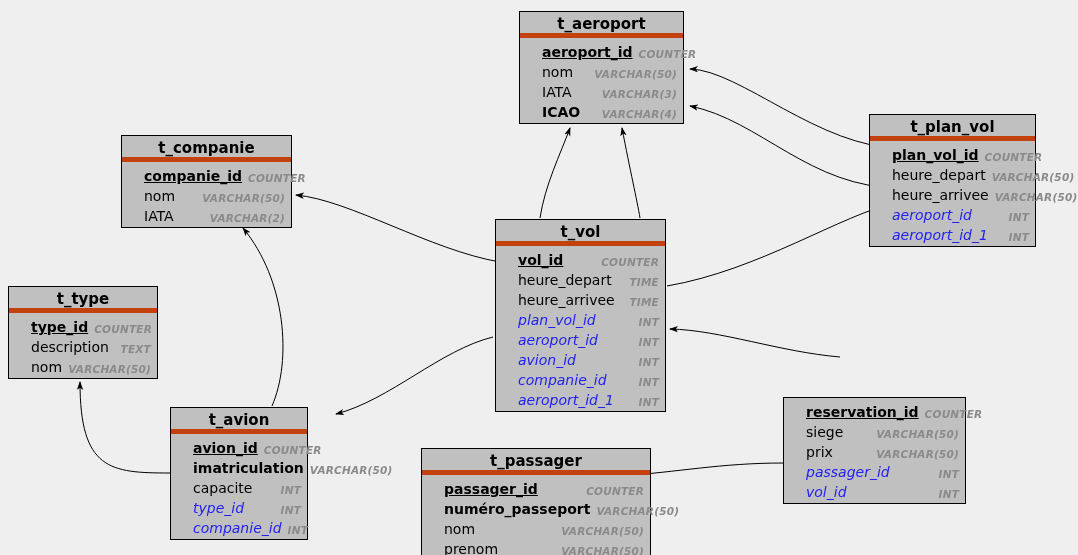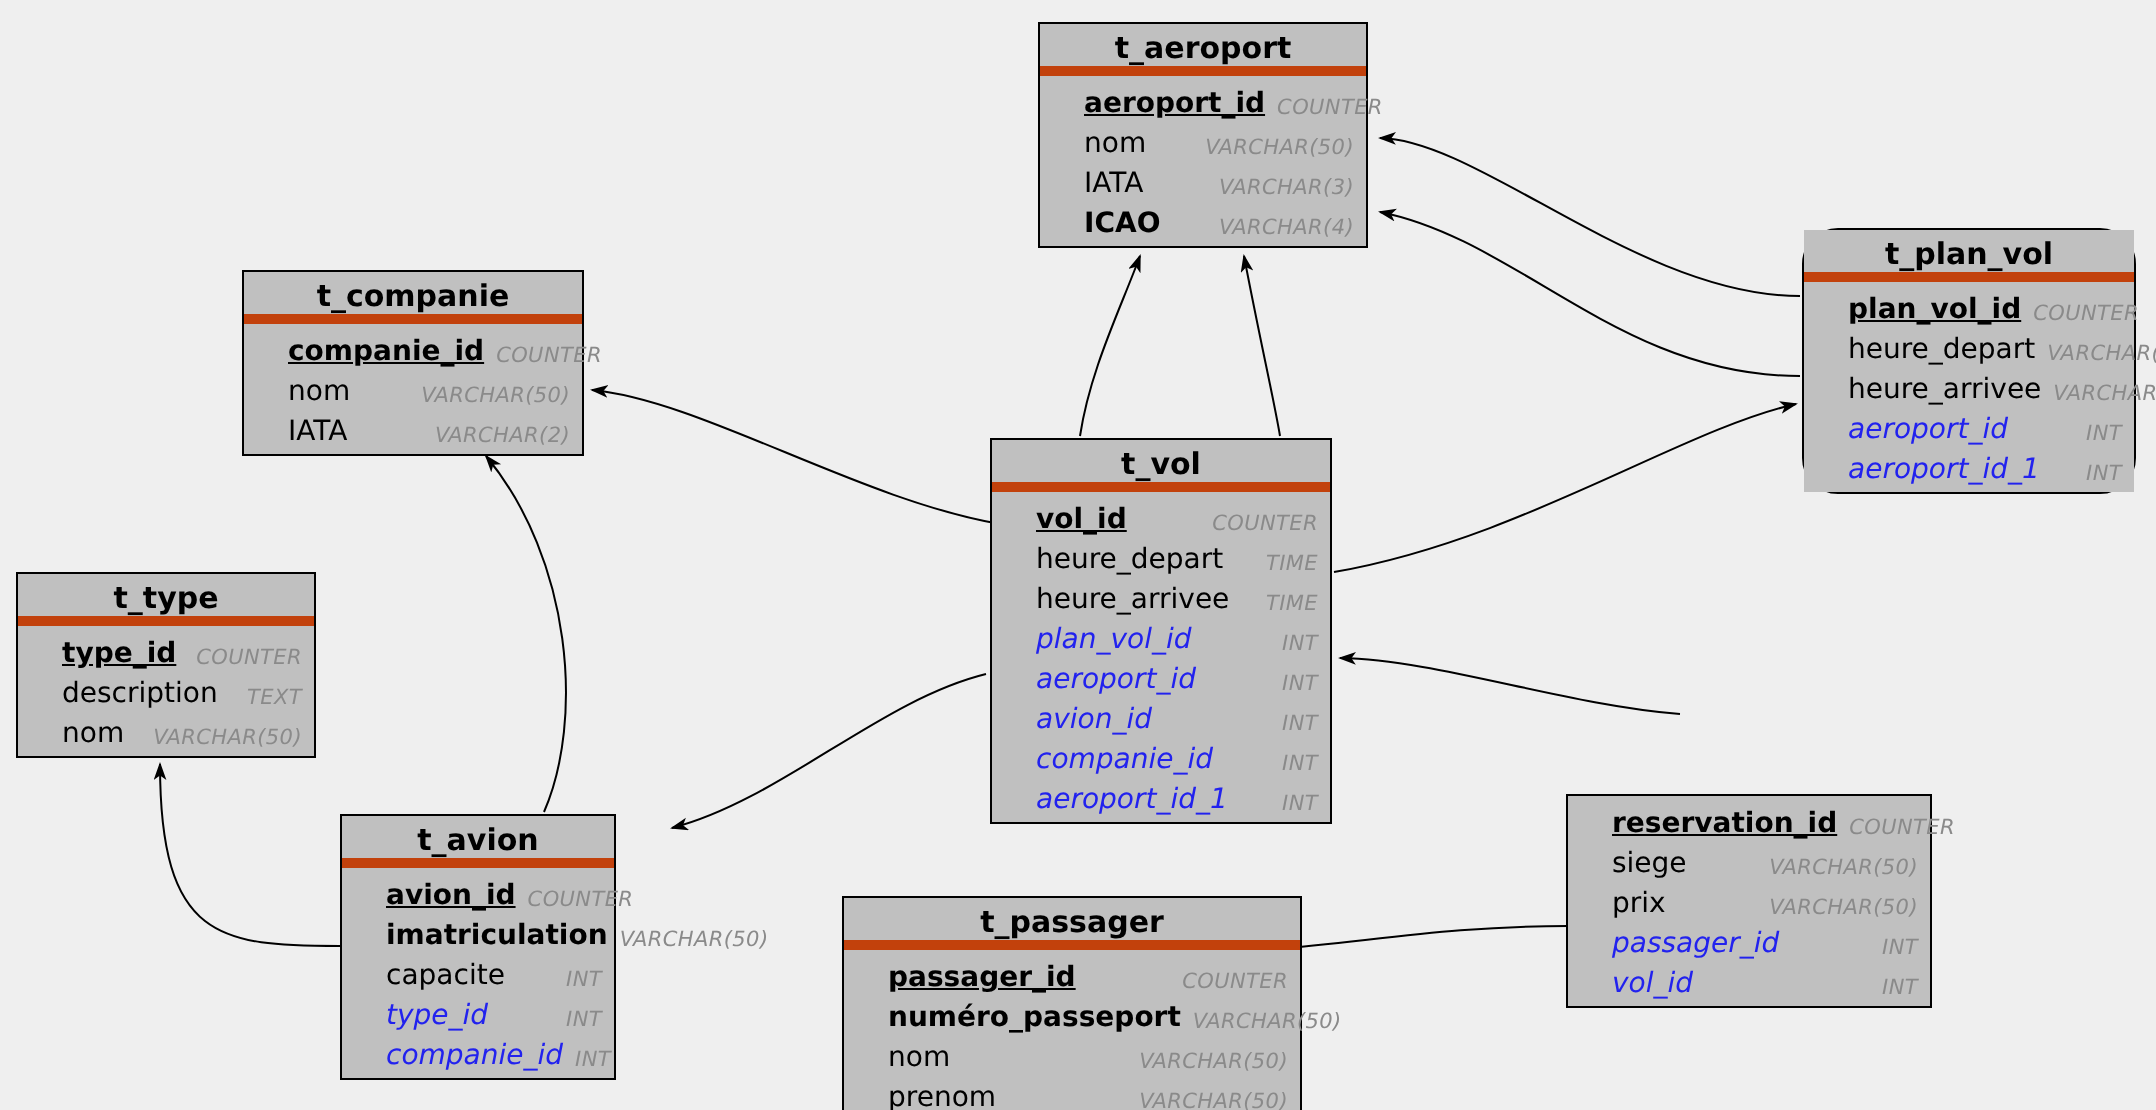--- a/index.html
+++ b/index.html
@@ -66,21 +66,21 @@
     color: #000;
     flex: 0 0 auto;
   }
   .field-spacer {
     flex: 1 1 auto;
     min-width: 6px;
   }
   .field-type {
     font-size: 10.5px;
     font-style: italic;
-    font-weight: normal;
+    font-weight: bold;
     color: #8a8a8a;
     flex: 0 0 auto;
     letter-spacing: 0.2px;
   }
   .f-pk .field-name {
     font-weight: bold;
     text-decoration: underline;
   }
   .f-req .field-name {
     font-weight: bold;
@@ -155,21 +155,21 @@
             <span class="field-spacer"></span>
             <span class="field-type">VARCHAR(50)</span>
           </div>
           <div class="field-row">
             <span class="field-name">IATA</span>
             <span class="field-spacer"></span>
             <span class="field-type">VARCHAR(2)</span>
           </div>
         </div>
       </div>
-      <div class="entity" style="left: 901px; top: 114px; width: 167px; border-radius: 18px;">
+      <div class="entity" style="left: 869px; top: 114px; width: 167px;">
         <div class="entity-header">t_plan_vol</div>
         <div class="entity-body">
           <div class="field-row f-pk">
             <span class="field-name">plan_vol_id</span>
             <span class="field-spacer"></span>
             <span class="field-type">COUNTER</span>
           </div>
           <div class="field-row">
             <span class="field-name">heure_depart</span>
             <span class="field-spacer"></span>

